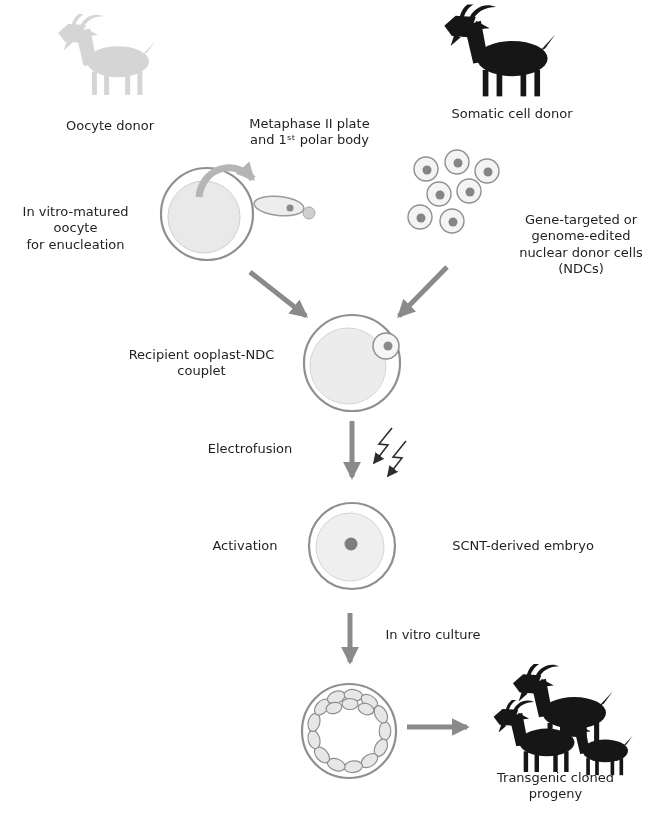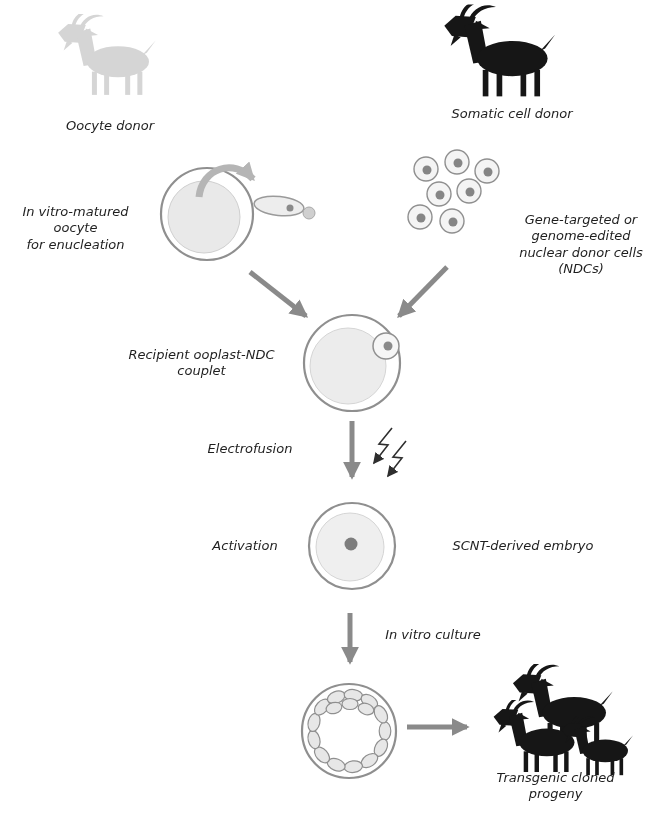--- a/index.html
+++ b/index.html
@@ -1,20 +1,20 @@
 <!DOCTYPE html>
 <html><head>
 <meta charset="utf-8">
 <style>
   * { margin:0; padding:0; box-sizing:border-box; }
   html,body { background:#ffffff; }
   body { font-family:"DejaVu Sans", "Liberation Sans", sans-serif; }
   .canvas {
     position:relative; width:662px; height:819px;
-    background:#ffffff; overflow:hidden;font-style:italic;
+    background:#ffffff; overflow:hidden;
   }
   .overlay { position:absolute; inset:0; width:662px; height:819px; }
   .label {
     position:absolute; font-size:13px; line-height:1.25; color:#1f1f1f;
     text-align:center; white-space:pre-line;
   }
   .label.left { text-align:center; }
   .goat { position:absolute; transform:scaleX(-1); }
   .goat.light { color:#d5d5d5; }
   .goat.dark  { color:#161616; }
@@ -161,20 +161,22 @@
       <use href="#goat"></use>
     </svg>
   <svg class="goat dark" style="left:487px; top:700px; width:102px; height:73px" viewBox="0 0 100 74">
       <use href="#goat"></use>
     </svg>
   <svg class="goat dark" style="left:556px; top:716px; width:84px; height:60px" viewBox="0 0 100 74">
       <use href="#goat"></use>
     </svg>
 
   <div class="label" style="left:35px; top:118px; width:150px">Oocyte donor</div>
+  <div class="label" style="left:222px; top:116px; width:175px">Metaphase II plate
+and 1ˢᵗ polar body</div>
   <div class="label" style="left:432px; top:106px; width:160px">Somatic cell donor</div>
   <div class="label" style="left:3px; top:204px; width:145px">In vitro-matured
 oocyte
 for enucleation</div>
   <div class="label" style="left:503px; top:212px; width:156px">Gene-targeted or
 genome-edited
 nuclear donor cells
 (NDCs)</div>
   <div class="label" style="left:119px; top:347px; width:165px">Recipient ooplast-NDC
 couplet</div>

